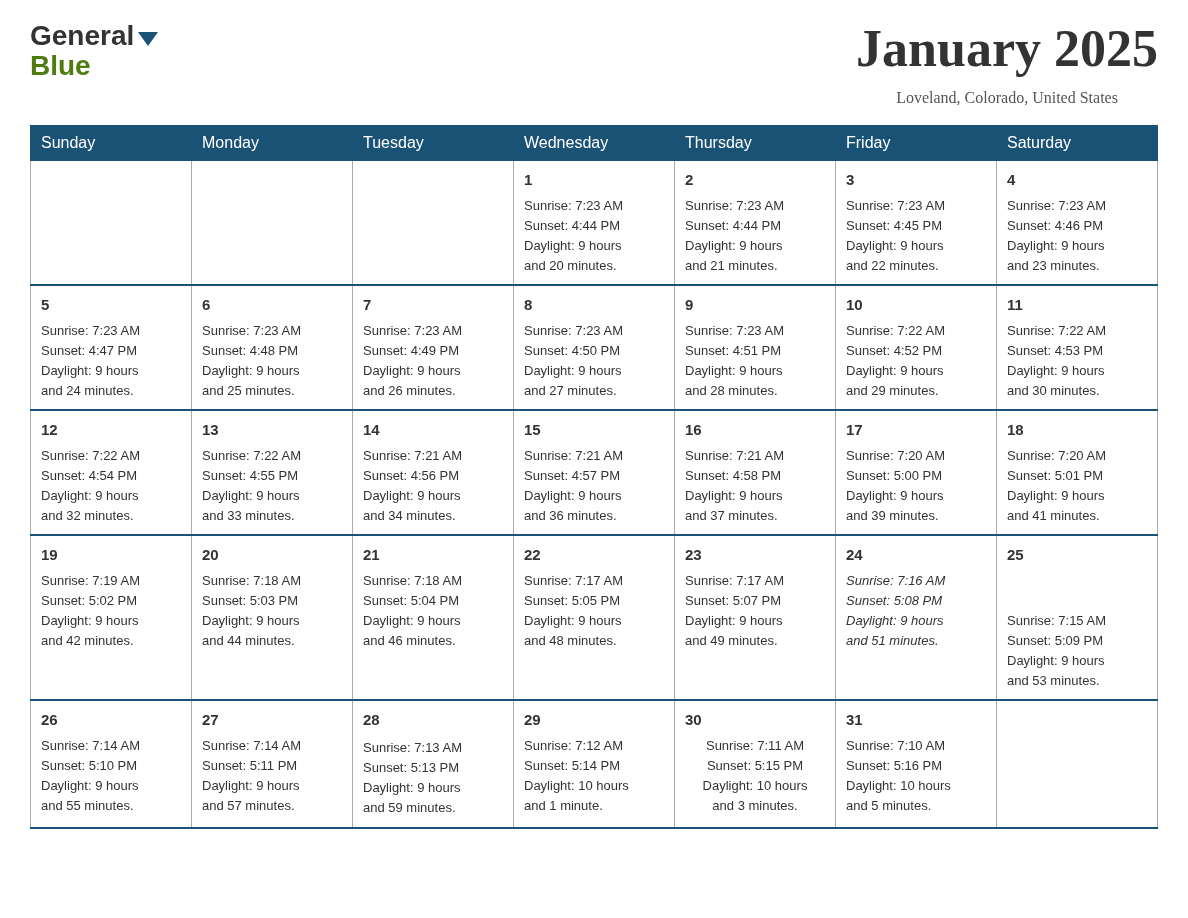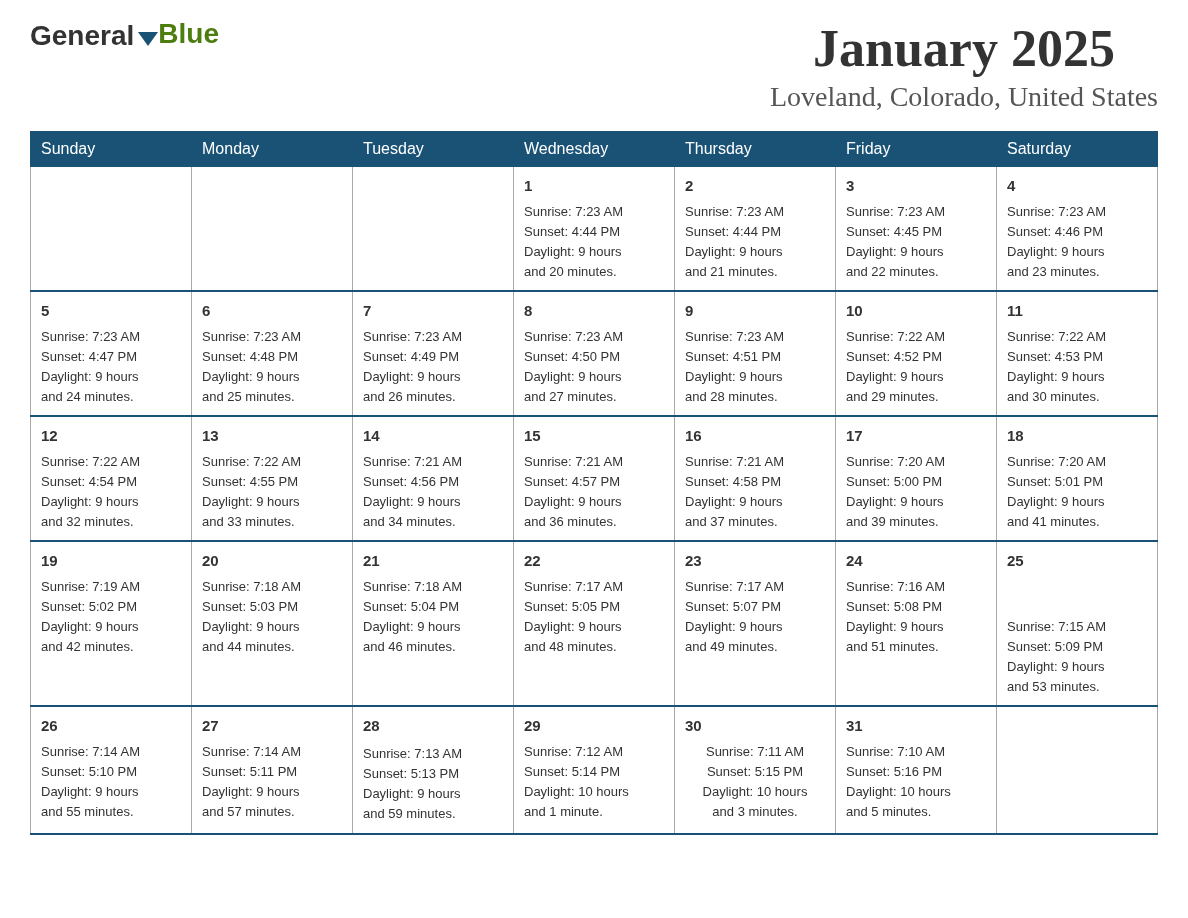--- a/index.html
+++ b/index.html
@@ -12,20 +12,21 @@
       padding: 20px 30px;
     }
     .header {
       display: flex;
       justify-content: space-between;
       align-items: flex-start;
       margin-bottom: 18px;
     }
     .logo {
       display: flex;
+      flex-direction: column;
       align-items: flex-start;
     }
     .logo-text {
       font-size: 28px;
       font-weight: bold;
       color: #333;
       display: flex;
       align-items: center;
       gap: 0;
     }
@@ -51,23 +52,23 @@
       text-align: center;
       font-family: Liberation Serif, serif;
     }
     .calendar-title {
       font-size: 52px;
       font-weight: bold;
       color: #333;
       line-height: 1.1;
     }
     .calendar-subtitle {
-      font-size: 28px;
+      font-size: 16px;
       color: #555;
-      margin-top: 4px;
+      margin-top: 12px;
     }
     table {
       width: 100%;
       border-collapse: collapse;
       table-layout: fixed;
     }
     thead th {
       background-color: #1a5276;
       color: #fff;
       font-size: 16px;
@@ -301,21 +302,21 @@
         </td>
         <td>
           <span class="day-number">23</span>
           <div class="day-info" style="white-space: pre-line;">Sunrise: 7:17 AM
 Sunset: 5:07 PM
 Daylight: 9 hours
 and 49 minutes.</div>
         </td>
         <td>
           <span class="day-number">24</span>
-          <div class="day-info" style="white-space: pre-line;">Sunrise: 7:16 AM
+          <div class="day-info" style="white-space: pre-line; font-style: italic;">Sunrise: 7:16 AM
 Sunset: 5:08 PM
 Daylight: 9 hours
 and 51 minutes.</div>
         </td>
         <td>
           <span class="day-number">25</span>
           <div class="day-info" style="white-space: pre-line; margin-top: 44px;">Sunrise: 7:15 AM
 Sunset: 5:09 PM
 Daylight: 9 hours
 and 53 minutes.</div>

